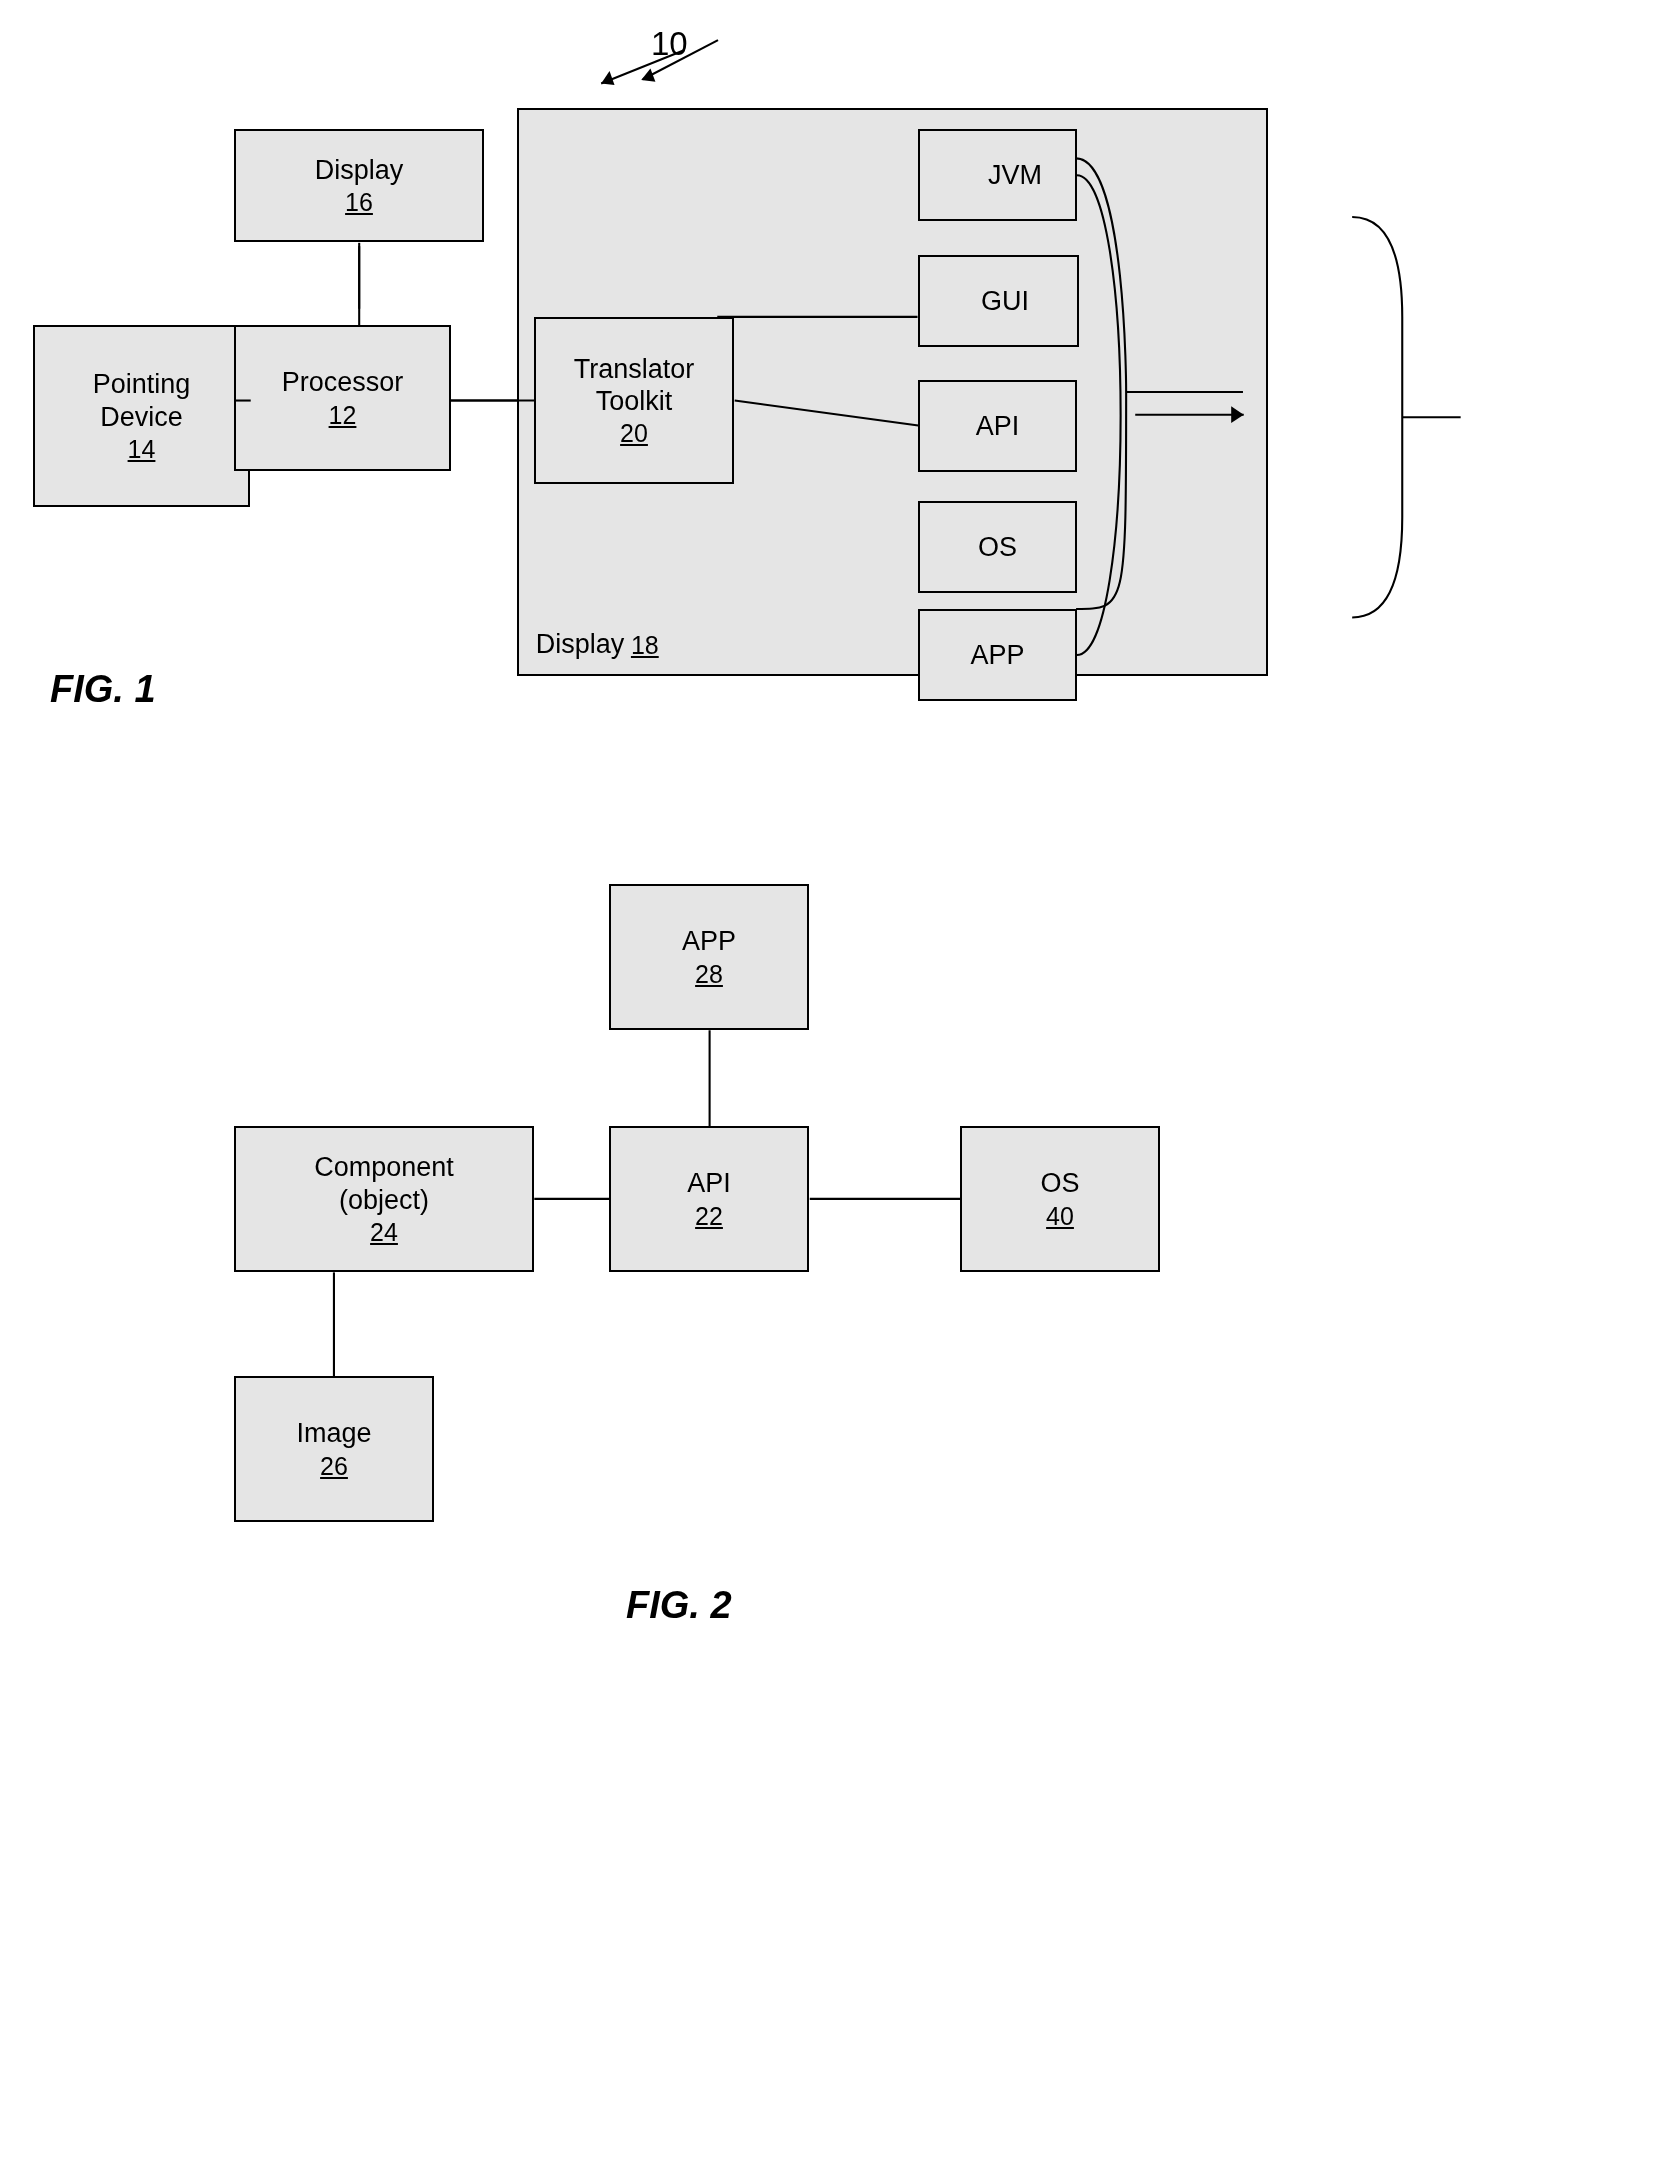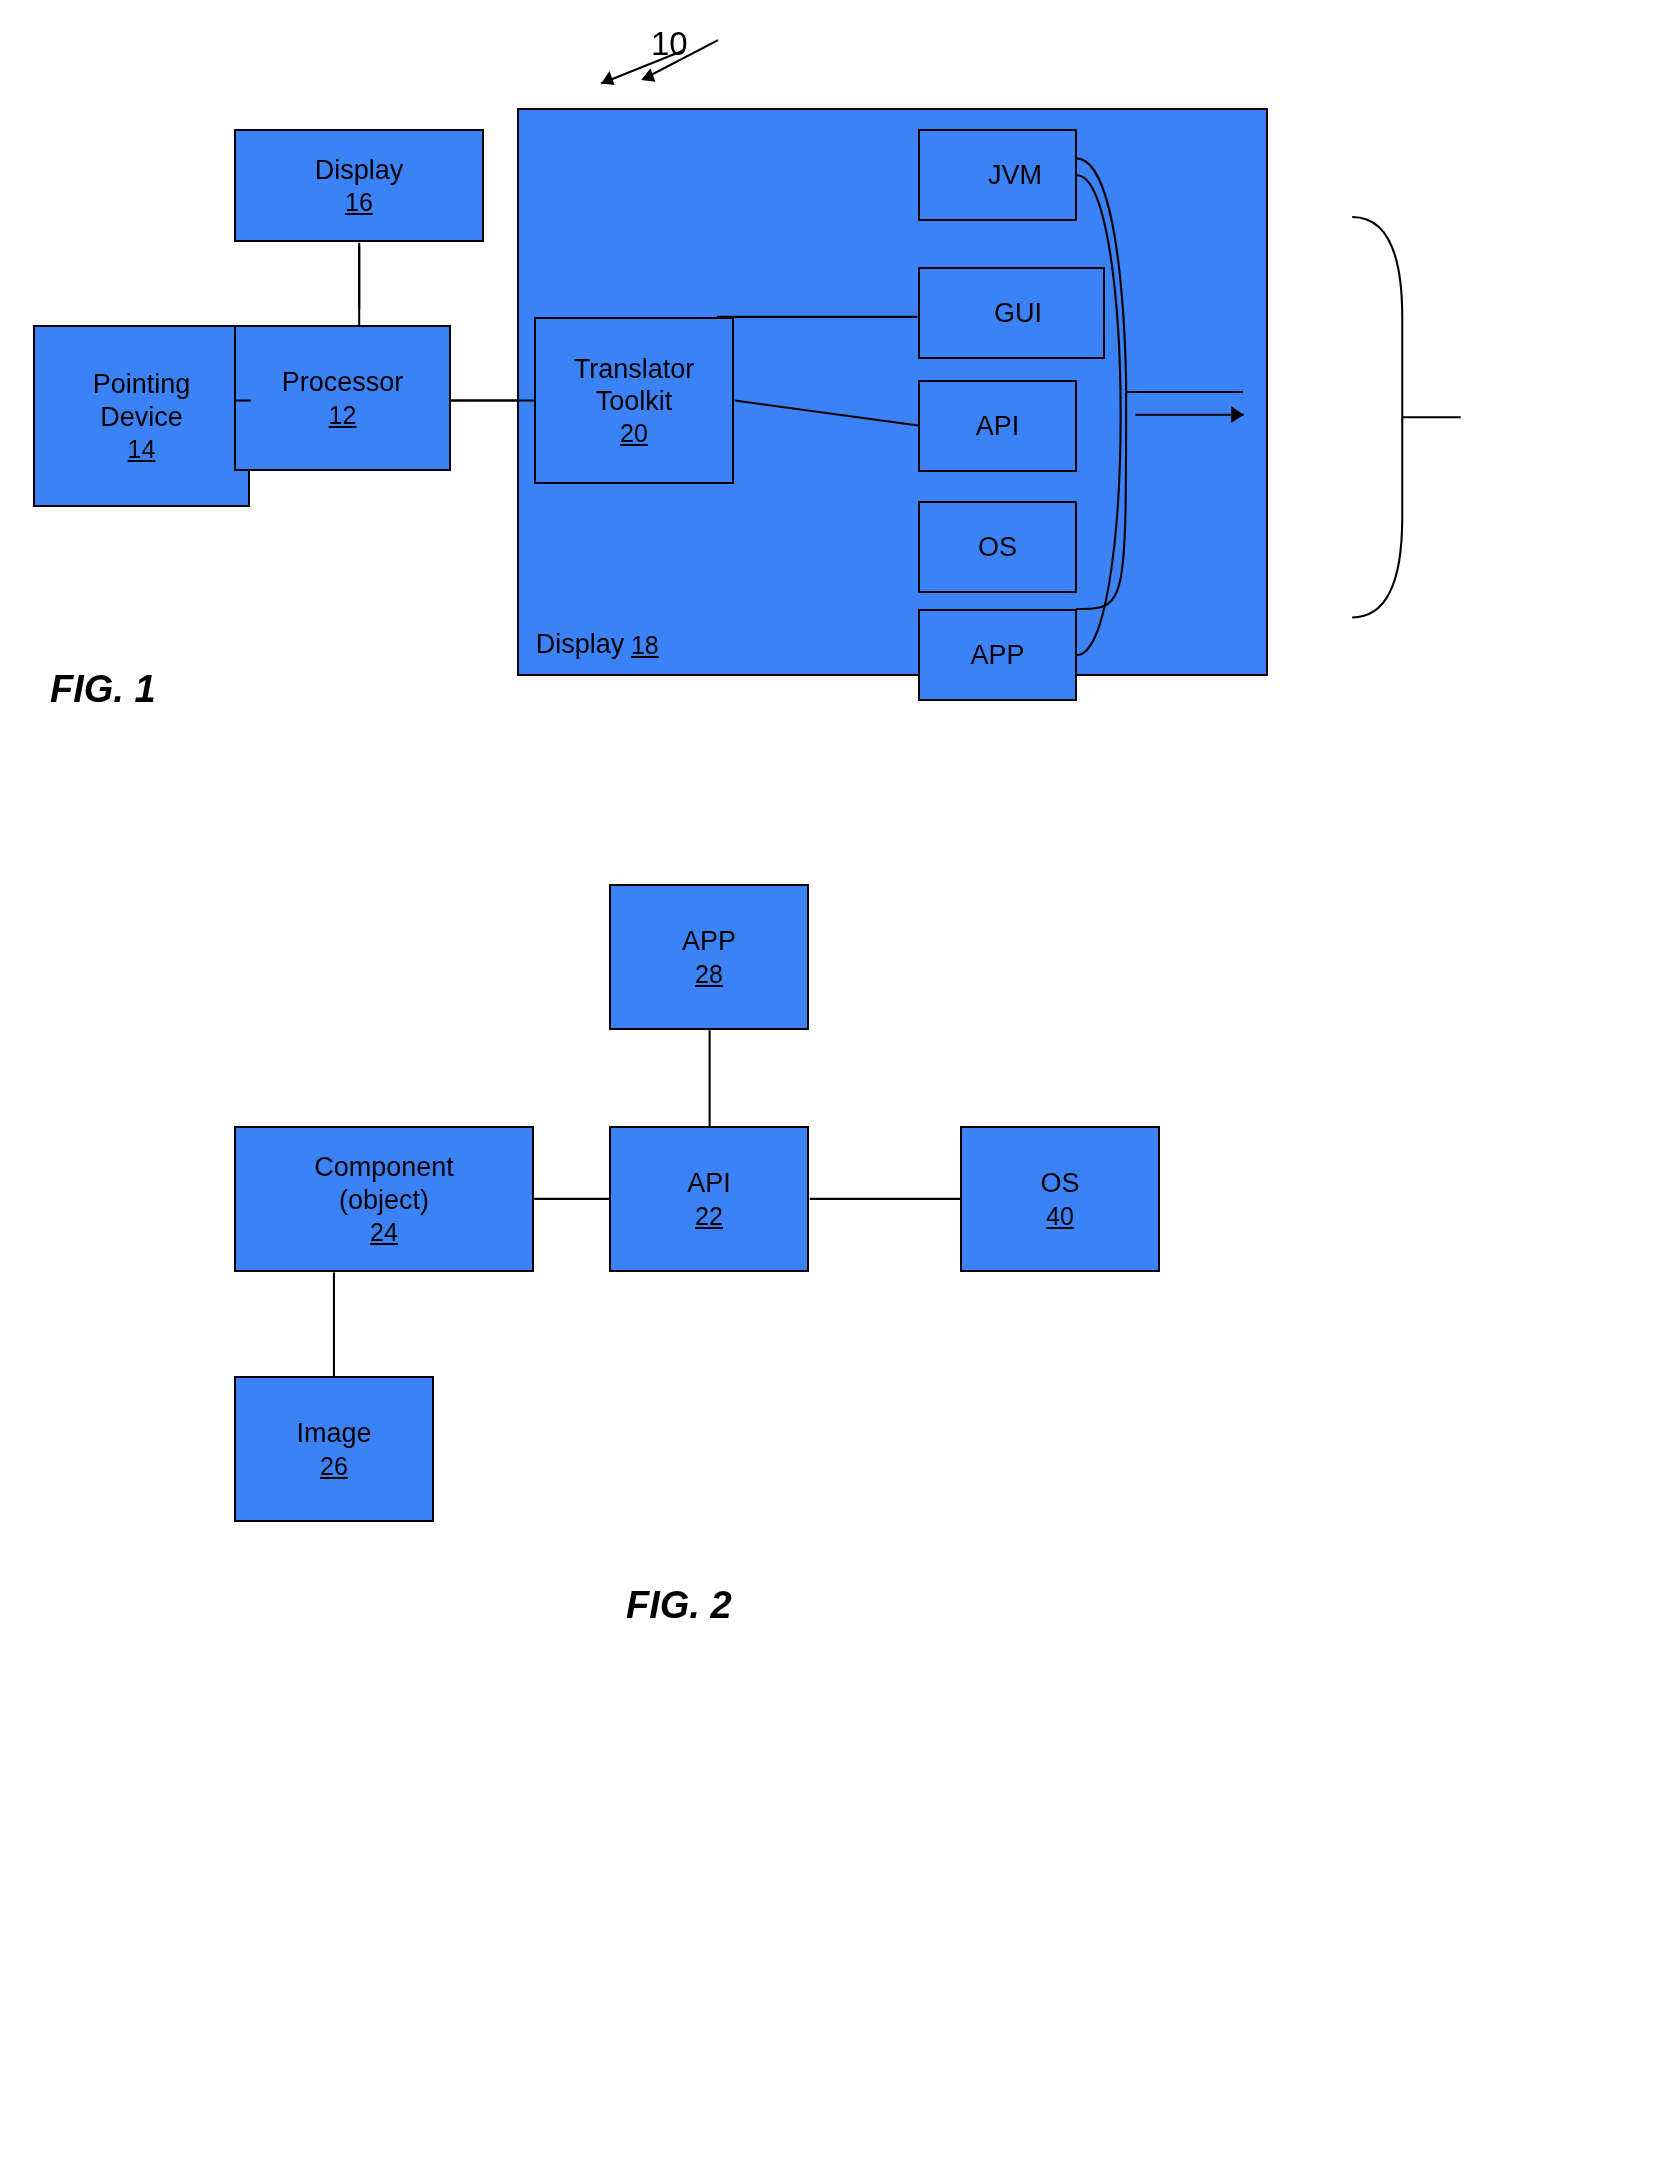--- a/index.html
+++ b/index.html
@@ -21,21 +21,21 @@
 
     .fig2 {
       position: relative;
       width: 100%;
       height: 835px;
     }
 
     .box {
       position: absolute;
       border: 2.5px solid #000;
-      background: #3b82f6;
+      background: #e5e5e5;
       display: flex;
       flex-direction: column;
       align-items: center;
       justify-content: center;
       text-align: center;
       font-size: 27px;
       font-weight: normal;
     }
 
     .box-label {
@@ -117,21 +117,21 @@
 
   <div class="box" style="left:534px; top:317px; width:200px; height:167px;">
     <span class="box-label">Translator<br>Toolkit</span>
     <span class="box-number">20</span>
   </div>
 
   <div class="box" style="left:918px; top:129px; width:159px; height:92px;padding-left:35px;">
     <span class="box-label">JVM</span>
   </div>
 
-  <div class="box" style="left:918px; top:267px; width:187px; height:92px;padding-left:13px;">
+  <div class="box" style="left:918px; top:255px; width:161px; height:92px;padding-left:13px;">
     <span class="box-label">GUI</span>
   </div>
 
   <div class="box" style="left:918px; top:380px; width:159px; height:92px;">
     <span class="box-label">API</span>
   </div>
 
   <div class="box" style="left:918px; top:501px; width:159px; height:92px;">
     <span class="box-label">OS</span>
   </div>

